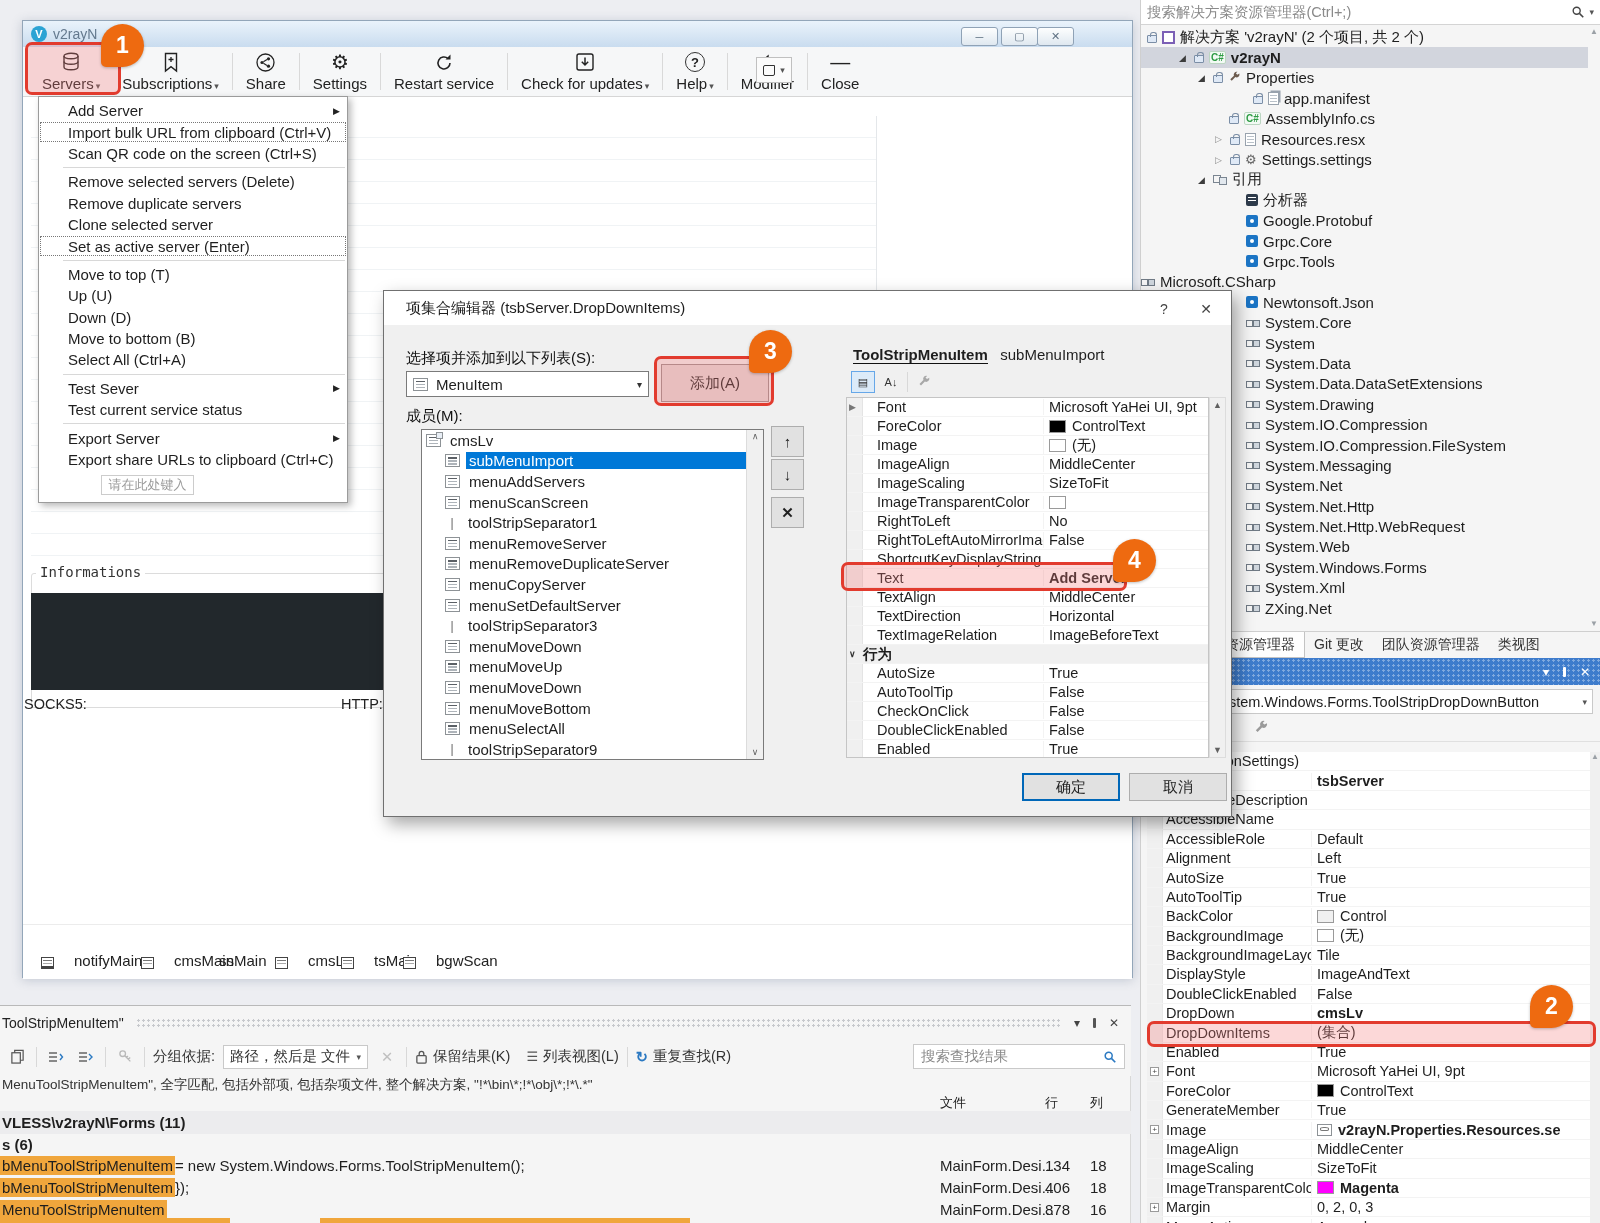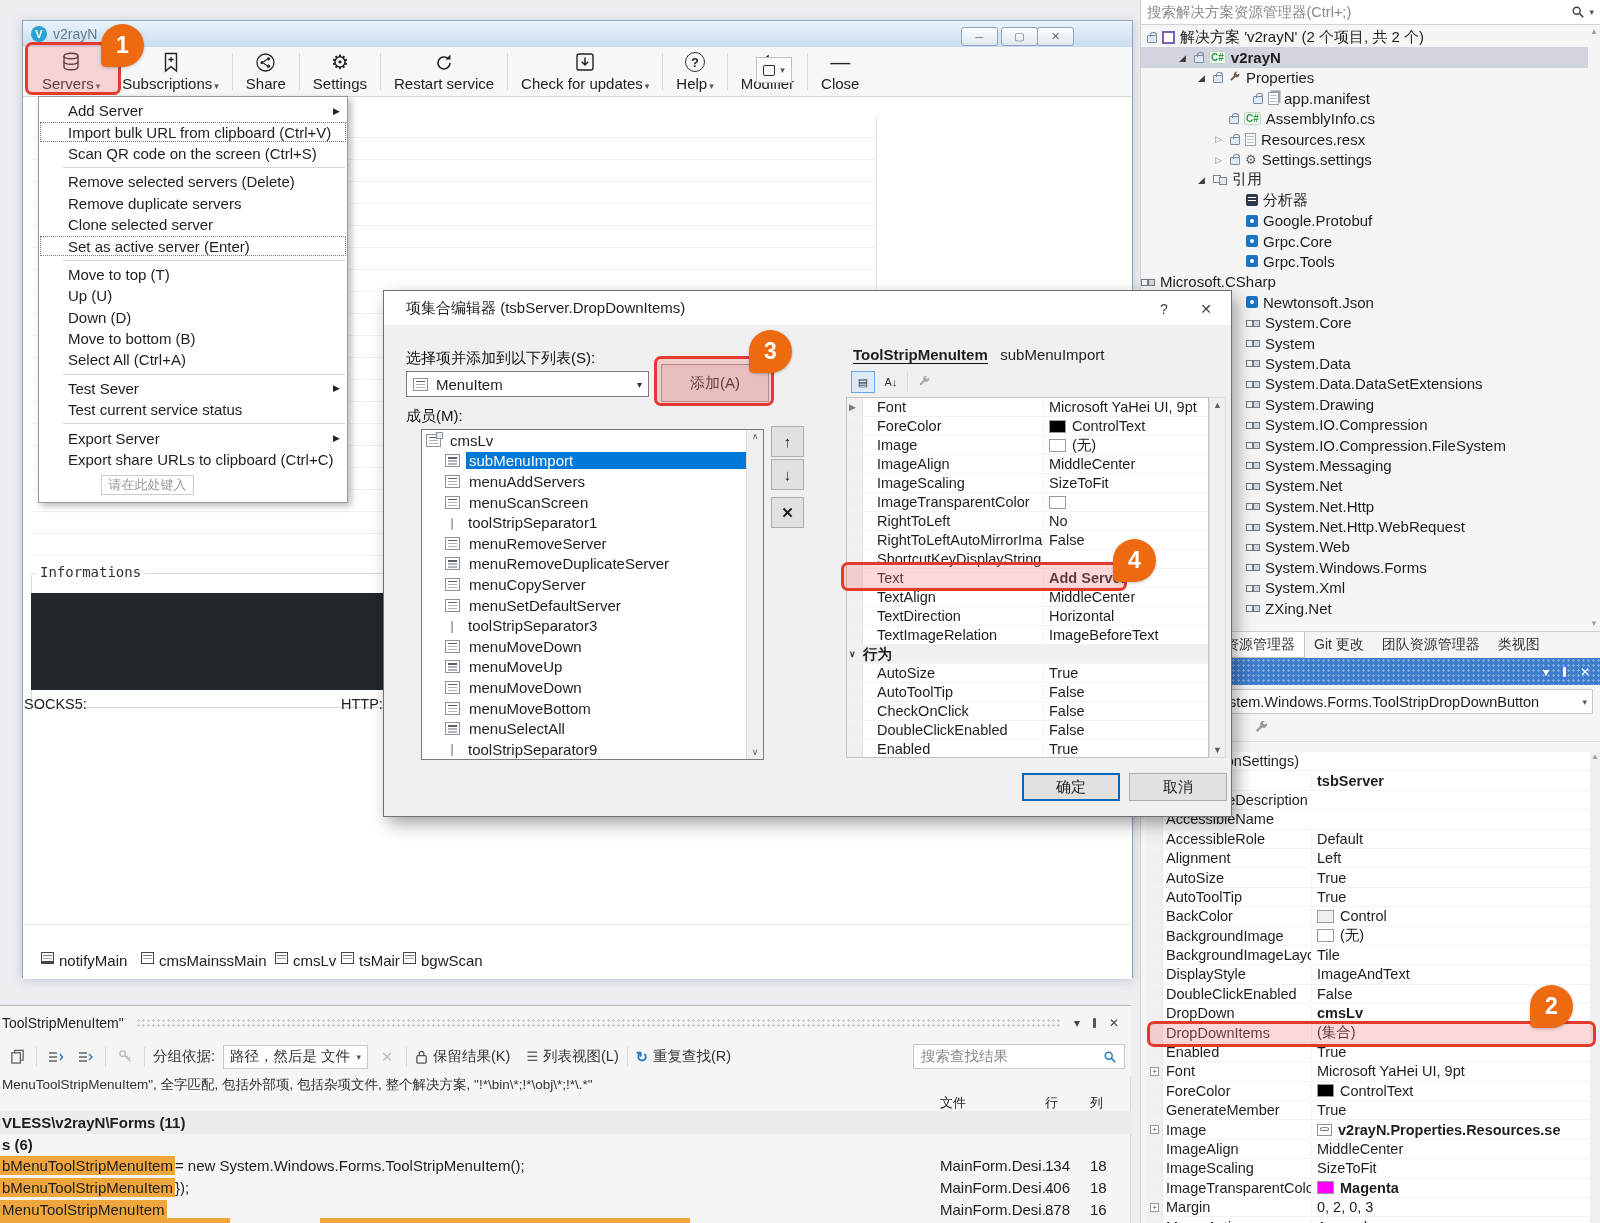--- a/index.html
+++ b/index.html
@@ -21,21 +21,21 @@
 .ovf{position:absolute;left:733px;top:36px;width:36px;height:26px;border:1px solid #c0c0c0;background:#fbfbfb;display:flex;align-items:center;justify-content:center;gap:3px}
 .ovfsq{width:12px;height:11px;border:1.6px solid #333;border-radius:2px;border-top-right-radius:0;position:relative}
 
 .lv{position:absolute;left:8px;top:95px;width:845px;height:445px;background:repeating-linear-gradient(#fff 0 21px,#f0f3f5 21px 22px)}
 .lvline{position:absolute;left:853px;top:95px;width:1px;height:445px;background:#e4e7ea}
 .ibox{position:absolute;left:8px;top:552px;width:1097px;height:135px;border:1px solid #dcdcdc;border-radius:3px}
 .ilabel{position:absolute;left:13px;top:543px;background:#fff;padding:0 4px;font-family:"DejaVu Sans Mono",monospace;font-size:14px;color:#333}
 .iblack{position:absolute;left:8px;top:572px;width:1097px;height:97px;background:#22282c}
 .sline{position:absolute;left:0;top:675px;width:100%;height:24px;font-size:14.5px;color:#222}
 .tray{position:absolute;left:0;top:903px;right:0;height:55px;border-top:1px solid #ececec;background:#fff}
-.trayi{position:absolute;top:27px;display:flex;align-items:flex-start;gap:5px;font-size:15px;color:#222}
+.trayi{position:absolute;top:27px;display:flex;align-items:flex-end;gap:20px;font-size:15px;color:#222}
 .cmpico{width:13px;height:12px;border:1.4px solid #444;background:#fff;position:relative}
 .cmpico::before{content:"";position:absolute;left:1px;top:2px;right:1px;height:1px;background:#777;box-shadow:0 3px 0 #aaa}
 .cmpico.mon{border-bottom-width:3px}
 
 .dmenu{left:38px;top:96px;width:310px;background:#fff;border:1px solid #9b9b9b;box-shadow:3px 3px 7px rgba(0,0,0,.28);padding:3px 0;z-index:30}
 .mi{height:21.4px;display:flex;align-items:center;padding-left:29px;font-size:15px;position:relative;white-space:nowrap}
 .mi .sub{position:absolute;right:7px;font-size:9px;color:#222}
 .mi.dot{outline:1px dotted #777;outline-offset:-2px}
 .msep{height:1px;background:#d8d8d8;margin:3px 2px 3px 24px}
 .mtype{margin:5px 0 4px 62px;width:93px;height:20px;border:1px solid #ccc;color:#9a9a9a;font-size:13px;display:flex;align-items:center;justify-content:center}

